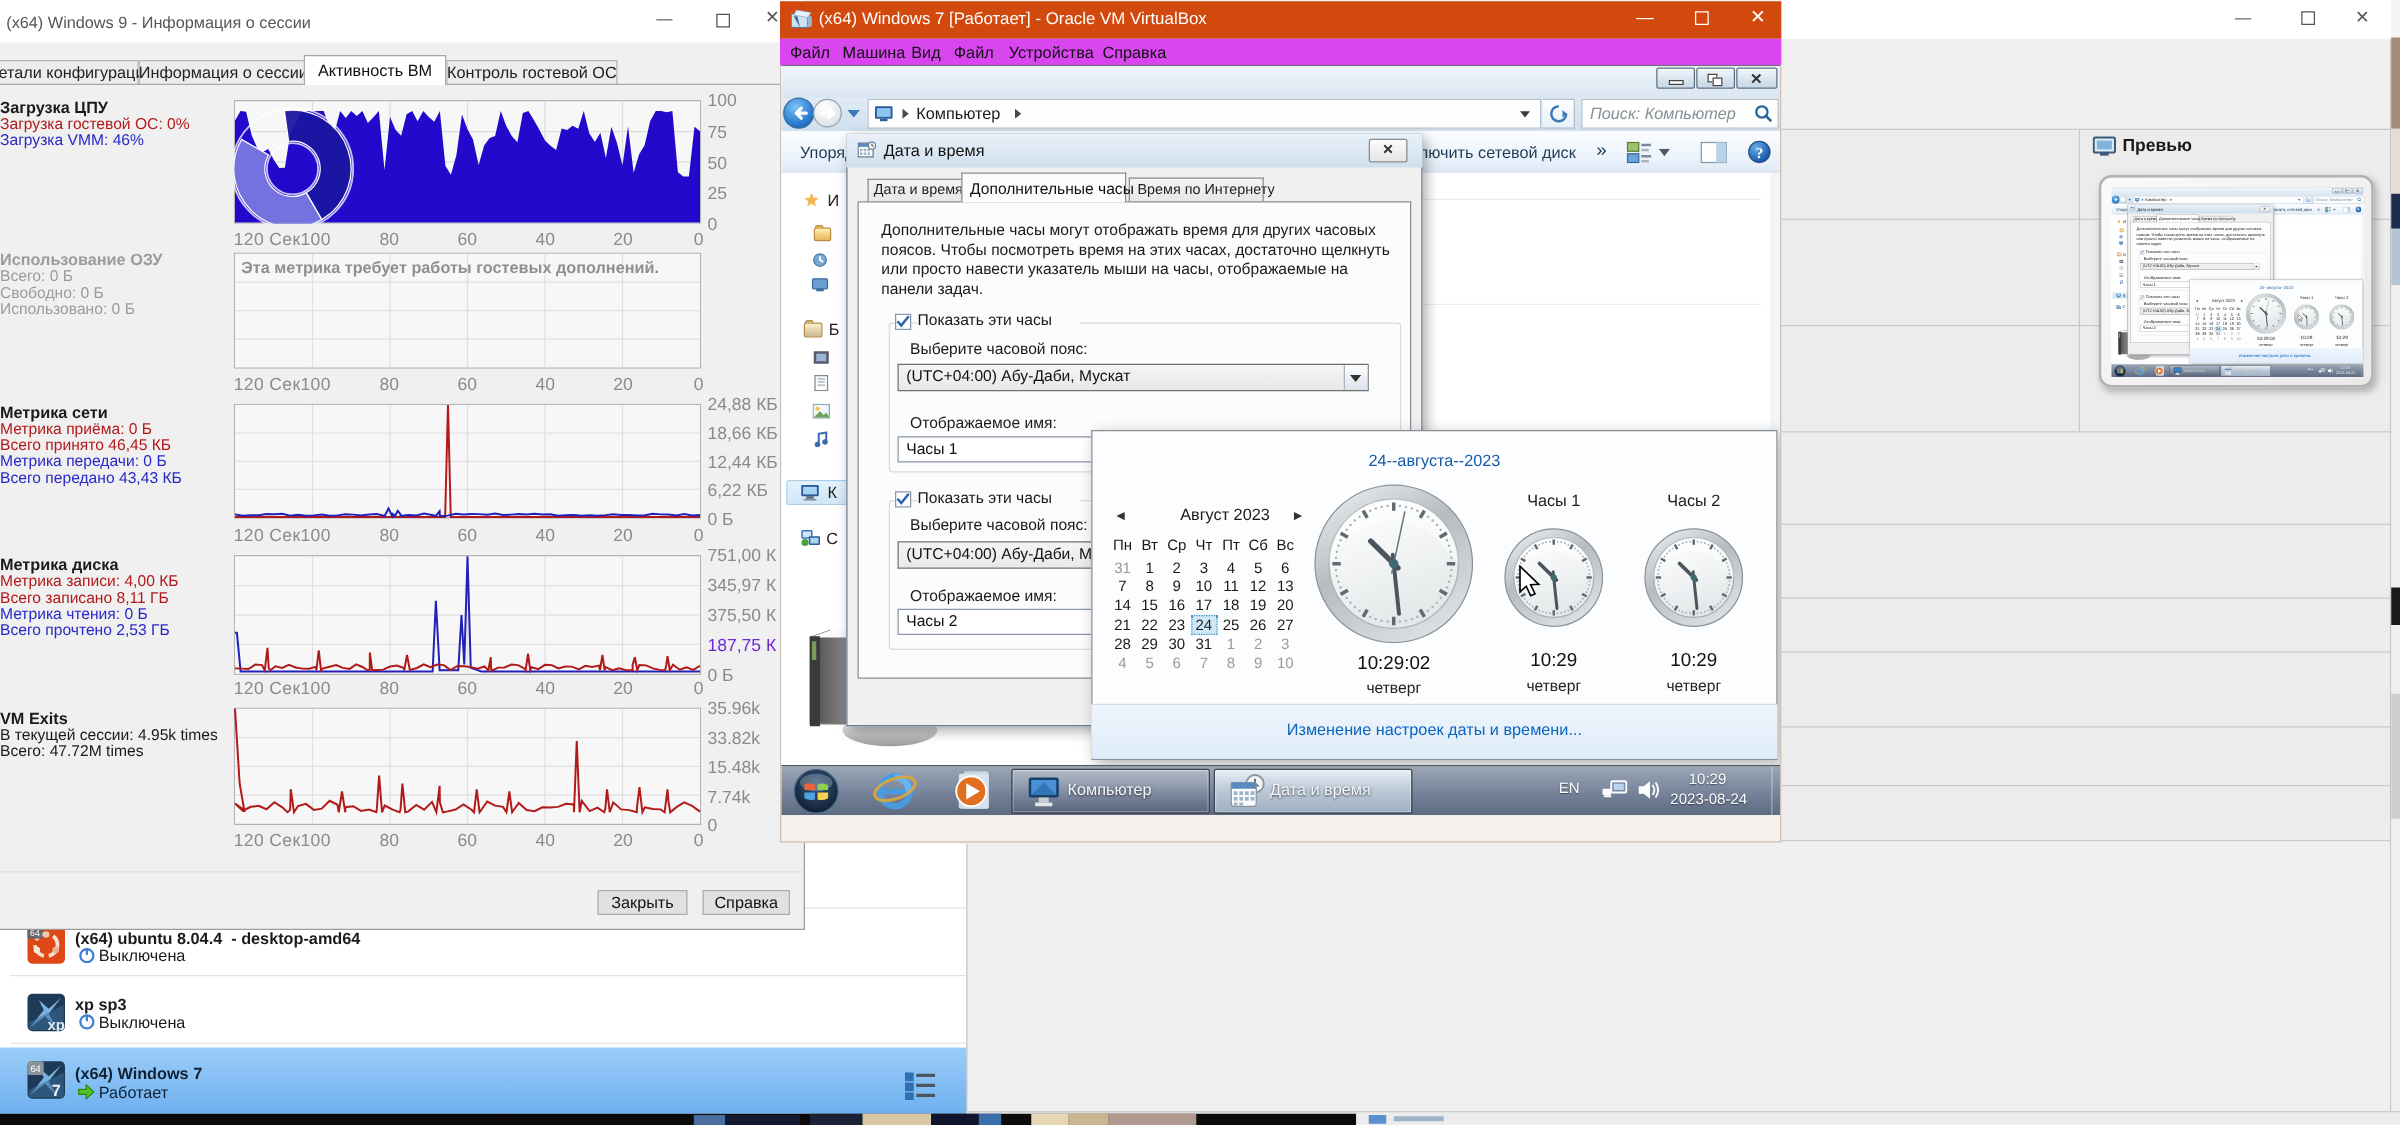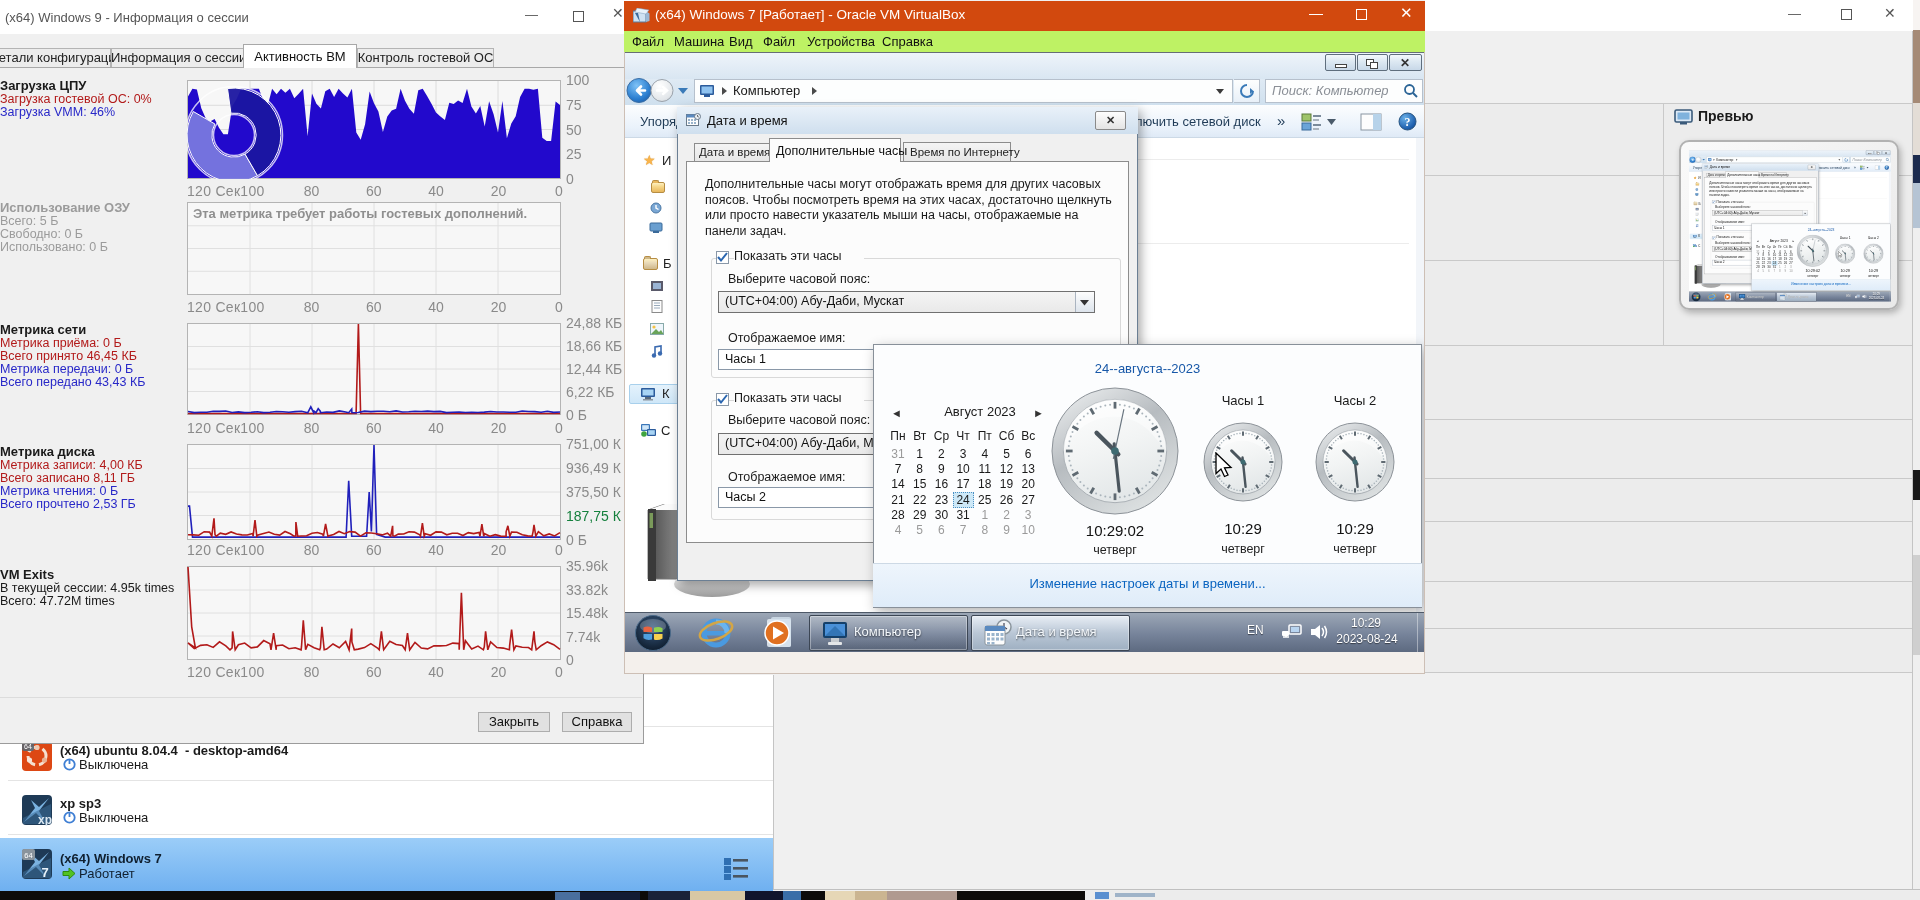--- a/index.html
+++ b/index.html
@@ -867,21 +867,21 @@
       <div style="width:137px;text-align:center;overflow:hidden">Контроль гостевой ОС</div>
     </div>
 <div style="position:absolute;left:243px;top:44px;width:114px;height:24px;background:#ffffff;border:1px solid #a8a8a8;border-bottom:none;z-index:3;"></div>
 <div style="position:absolute;left:243px;top:49px;font-size:13px;color:#111;line-height:15px;white-space:nowrap;z-index:4;">
       <div style="width:114px;text-align:center">Активность ВМ</div>
     </div>
 <div style="position:absolute;left:0px;top:78px;font-size:13px;color:#1a1a1a;line-height:15px;white-space:nowrap;"><b>Загрузка ЦПУ</b></div>
 <div style="position:absolute;left:0px;top:92px;font-size:12.5px;color:#b21a1a;line-height:14.5px;white-space:nowrap;">Загрузка гостевой ОС: 0%</div>
 <div style="position:absolute;left:0px;top:105px;font-size:12.5px;color:#2828c8;line-height:14.5px;white-space:nowrap;">Загрузка VMM: 46%</div>
 <div style="position:absolute;left:0px;top:200px;font-size:13px;color:#9b9b9b;line-height:15px;white-space:nowrap;"><b>Использование ОЗУ</b></div>
-<div style="position:absolute;left:0px;top:214px;font-size:12.5px;color:#9b9b9b;line-height:14.5px;white-space:nowrap;">Всего: 5 Б</div>
+<div style="position:absolute;left:0px;top:214px;font-size:12.5px;color:#9b9b9b;line-height:14.5px;white-space:nowrap;">Всего: 0 Б</div>
 <div style="position:absolute;left:0px;top:227px;font-size:12.5px;color:#9b9b9b;line-height:14.5px;white-space:nowrap;">Свободно: 0 Б</div>
 <div style="position:absolute;left:0px;top:240px;font-size:12.5px;color:#9b9b9b;line-height:14.5px;white-space:nowrap;">Использовано: 0 Б</div>
 <div style="position:absolute;left:0px;top:322px;font-size:13px;color:#1a1a1a;line-height:15px;white-space:nowrap;"><b>Метрика сети</b></div>
 <div style="position:absolute;left:0px;top:336px;font-size:12.5px;color:#b21a1a;line-height:14.5px;white-space:nowrap;">Метрика приёма: 0 Б</div>
 <div style="position:absolute;left:0px;top:349px;font-size:12.5px;color:#b21a1a;line-height:14.5px;white-space:nowrap;">Всего принято 46,45 КБ</div>
 <div style="position:absolute;left:0px;top:362px;font-size:12.5px;color:#2828c8;line-height:14.5px;white-space:nowrap;">Метрика передачи: 0 Б</div>
 <div style="position:absolute;left:0px;top:375px;font-size:12.5px;color:#2828c8;line-height:14.5px;white-space:nowrap;">Всего передано 43,43 КБ</div>
 <div style="position:absolute;left:0px;top:444px;font-size:13px;color:#1a1a1a;line-height:15px;white-space:nowrap;"><b>Метрика диска</b></div>
 <div style="position:absolute;left:0px;top:458px;font-size:12.5px;color:#b21a1a;line-height:14.5px;white-space:nowrap;">Метрика записи: 4,00 КБ</div>
 <div style="position:absolute;left:0px;top:471px;font-size:12.5px;color:#b21a1a;line-height:14.5px;white-space:nowrap;">Всего записано 8,11 ГБ</div>
@@ -980,23 +980,23 @@
         <polyline points="1.0,90.7 6.4,90.9 11.8,91.2 17.2,87.7 22.6,88.1 24.8,92.2 27.0,74.3 28.0,90.7 29.3,92.2 33.3,89.1 38.7,90.3 44.1,87.9 49.5,90.0 54.9,90.9 60.3,91.0 65.7,89.5 66.1,92.2 68.0,76.2 69.8,92.2 71.1,90.9 76.5,89.4 81.9,88.0 87.3,90.3 92.7,91.1 98.0,87.5 103.4,89.8 107.0,92.2 108.8,91.8 108.9,78.1 110.7,92.2 114.2,92.0 119.6,91.7 125.0,89.2 130.4,88.5 135.8,90.2 136.4,92.2 138.6,80.0 140.9,92.2 141.2,91.9 146.6,90.4 152.0,87.5 157.3,89.7 162.7,87.6 168.1,88.1 173.5,92.1 178.9,88.8 184.3,89.0 189.7,89.7 195.1,90.9 200.5,89.2 203.7,92.2 205.6,81.8 205.9,91.7 207.5,92.2 211.3,90.1 216.7,90.0 222.0,87.7 227.4,88.1 232.8,90.9 233.5,92.2 235.4,79.0 237.2,92.2 238.2,89.8 243.6,91.3 249.0,87.9 254.4,88.1 259.8,90.8 265.2,89.2 270.6,89.3 276.0,91.5 281.3,88.6 286.7,89.6 292.1,88.5 293.0,92.2 294.9,80.0 296.7,92.2 297.5,89.7 302.9,92.2 308.3,90.7 313.7,92.1 319.1,92.2 319.1,87.8 320.9,81.8 322.8,92.2 324.5,88.1 329.9,88.3 335.3,90.7 340.7,91.9 345.1,92.2 346.0,88.1 347.0,80.9 348.8,92.2 351.4,87.7 356.8,91.8 362.2,89.9 367.6,91.9 373.0,88.6" fill="none" stroke="#b21a1a" stroke-width="1.6"></polyline>
       </svg>
     </div>
 <div style="position:absolute;left:187px;top:542px;font-size:14px;color:#8a8a8a;line-height:16px;white-space:nowrap;letter-spacing:0.3px;">120 Сек100</div>
 <div style="position:absolute;left:303.6666666666667px;top:542px;font-size:14px;color:#8a8a8a;line-height:16px;white-space:nowrap;">80</div>
 <div style="position:absolute;left:366.0px;top:542px;font-size:14px;color:#8a8a8a;line-height:16px;white-space:nowrap;">60</div>
 <div style="position:absolute;left:428.33333333333337px;top:542px;font-size:14px;color:#8a8a8a;line-height:16px;white-space:nowrap;">40</div>
 <div style="position:absolute;left:490.6666666666667px;top:542px;font-size:14px;color:#8a8a8a;line-height:16px;white-space:nowrap;">20</div>
 <div style="position:absolute;left:555px;top:542px;font-size:14px;color:#8a8a8a;line-height:16px;white-space:nowrap;">0</div>
 <div style="position:absolute;left:566px;top:436.0px;font-size:14px;color:#8a8a8a;line-height:16px;white-space:nowrap;">751,00 К</div>
-<div style="position:absolute;left:566px;top:460.0px;font-size:14px;color:#8a8a8a;line-height:16px;white-space:nowrap;">936,49 К</div>
+<div style="position:absolute;left:566px;top:460.0px;font-size:14px;color:#8a8a8a;line-height:16px;white-space:nowrap;">345,97 К</div>
 <div style="position:absolute;left:566px;top:484.0px;font-size:14px;color:#8a8a8a;line-height:16px;white-space:nowrap;">375,50 К</div>
-<div style="position:absolute;left:566px;top:508.0px;font-size:14px;color:#15803d;line-height:16px;white-space:nowrap;">187,75 К</div>
+<div style="position:absolute;left:566px;top:508.0px;font-size:14px;color:#6d28d9;line-height:16px;white-space:nowrap;">187,75 К</div>
 <div style="position:absolute;left:566px;top:532.0px;font-size:14px;color:#8a8a8a;line-height:16px;white-space:nowrap;">0 Б</div>
 <div style="position:absolute;left:187px;top:566px;width:374px;height:94px;">
       <svg width="374" height="94" style="position:absolute;left:0;top:0">
         <rect x="0.5" y="0.5" width="373" height="93" fill="#f7f7f7" stroke="#b4b4b4"></rect>
         <line x1="1" y1="24.0" x2="373" y2="24.0" stroke="#e0e0e0"></line>
         <line x1="1" y1="47.0" x2="373" y2="47.0" stroke="#e0e0e0"></line>
         <line x1="1" y1="70.0" x2="373" y2="70.0" stroke="#e0e0e0"></line>
         <line x1="63.0" y1="1" x2="63.0" y2="93" stroke="#e0e0e0"></line>
         <line x1="125.0" y1="1" x2="125.0" y2="93" stroke="#e0e0e0"></line>
         <line x1="187.0" y1="1" x2="187.0" y2="93" stroke="#e0e0e0"></line>
@@ -1025,21 +1025,21 @@
           <rect x="0" y="3" width="13" height="11" fill="#cfe2f2" stroke="#5a7a9a"></rect>
           <path d="M2,5 L7,14 L5,5 Z" fill="#3a6a9a"></path>
           <path d="M13,3 L16.5,5.5 L16.5,13 L13,14" fill="#9ab8d4"></path>
           <path d="M4,0 L16,2 L13,6 L2,4 Z" fill="#e8f2fa" stroke="#7a9ab8" stroke-width="0.5"></path>
         </svg>
         <div style="position:absolute;left:31px;top:6px;font-size:13.5px;color:#fff;white-space:nowrap">(x64) Windows 7 [Работает] - Oracle VM VirtualBox</div>
         <div style="position:absolute;left:685px;top:4px;font-size:14px;color:#fff">—</div>
         <div style="position:absolute;left:732px;top:8px;width:11px;height:11px;border:1.5px solid #fff"></div>
         <div style="position:absolute;left:776px;top:3px;font-size:15px;color:#fff">✕</div>
       </div>
-      <div style="position:absolute;left:-1px;top:30px;width:801px;height:21px;background:#bef264">
+      <div style="position:absolute;left:-1px;top:30px;width:801px;height:21px;background:#d946ef">
         <div style="position:absolute;left:8px;top:3px;font-size:13px;color:#111">Файл</div>
         <div style="position:absolute;left:50px;top:3px;font-size:13px;color:#111">Машина</div>
         <div style="position:absolute;left:105px;top:3px;font-size:13px;color:#111">Вид</div>
         <div style="position:absolute;left:139px;top:3px;font-size:13px;color:#111">Файл</div>
         <div style="position:absolute;left:183px;top:3px;font-size:13px;color:#111">Устройства</div>
         <div style="position:absolute;left:258px;top:3px;font-size:13px;color:#111">Справка</div>
       </div>
       <div class="guest" style="position:absolute;left:0px;top:51px;width:799px;height:600px;overflow:hidden">
         <div style="position:absolute;left:0px;top:0px;width:799px;height:600px;background:#ffffff;"></div>
         <div style="position:absolute;left:0px;top:0px;width:799px;height:1px;background:#666e76;"></div>

